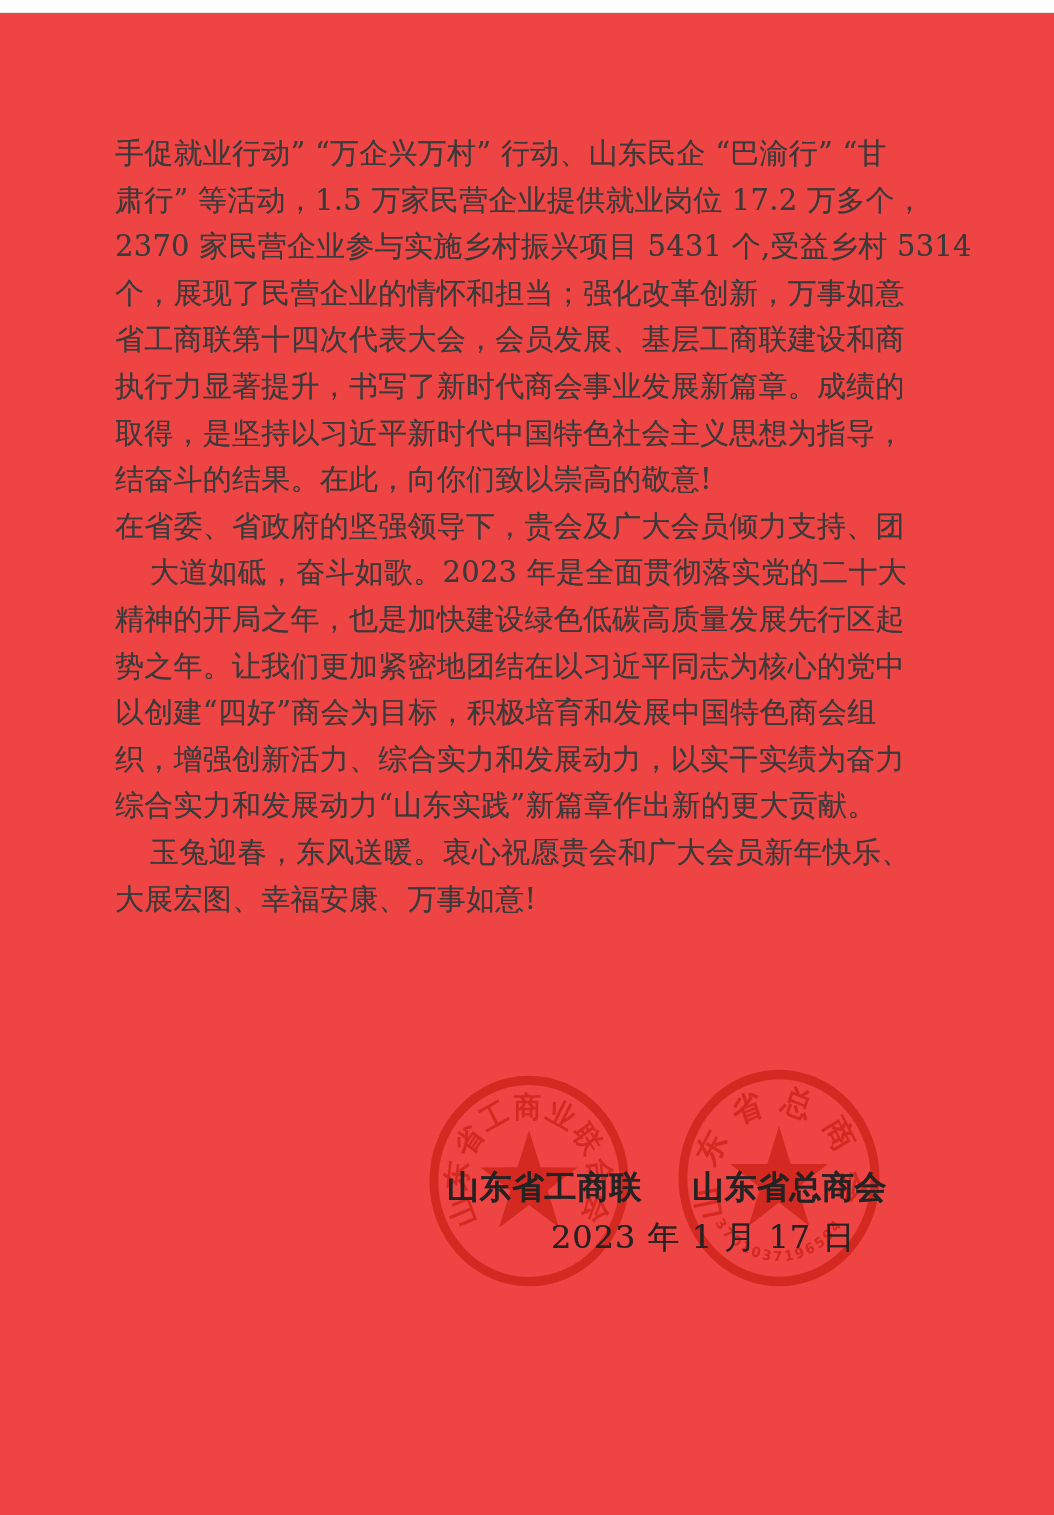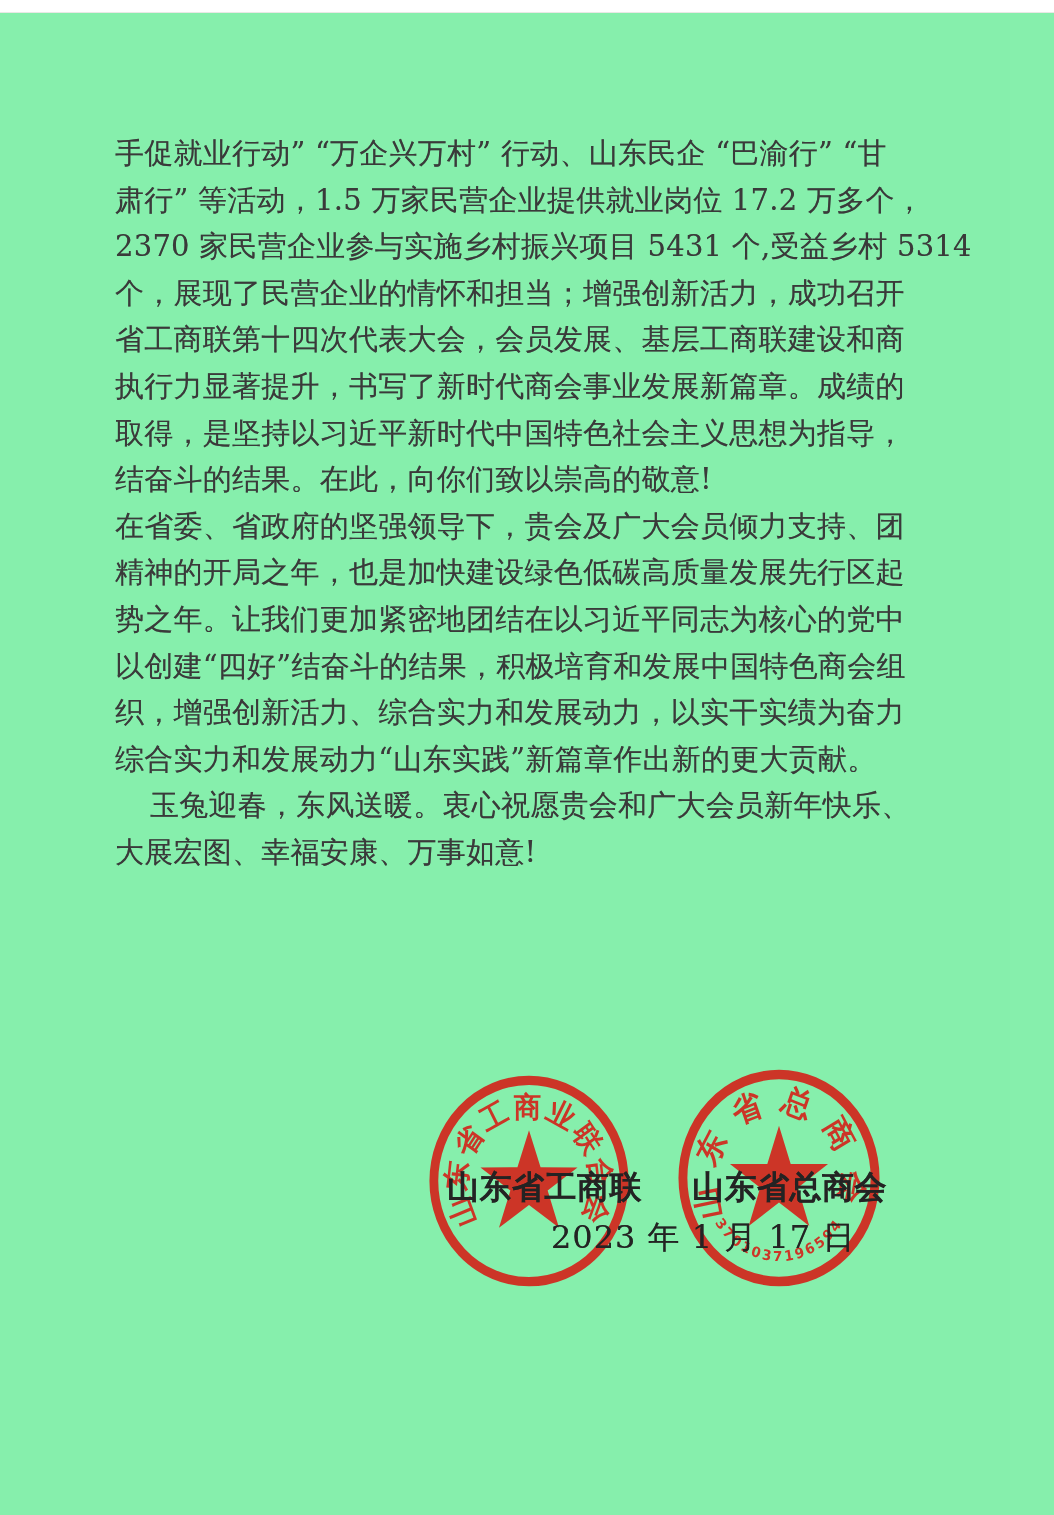--- a/index.html
+++ b/index.html
@@ -6,21 +6,21 @@
   html, body { background: #ffffff; }
   body {
     width: 1054px; height: 1515px;
     font-family: "DejaVu Serif", "Liberation Serif", serif;
     position: relative;
     overflow: hidden;
   }
   .page {
     position: absolute; left: 0; top: 0;
     width: 1054px; height: 1515px;
-    background: #86efac;
+    background: #ef4444;
   }
   .top-strip {
     position: absolute; left: 0; top: 0;
     width: 1054px; height: 13px;
     background: #ffffff;
     border-bottom: 1px solid #e9e8e5;
   }
   .body-text {
     position: absolute; left: 115px; top: 130px;
     width: 800px;
@@ -68,29 +68,30 @@
 </head>
 <body>
 
 <div class="page">
   <div class="top-strip"></div>
 
   <div class="body-text">
     <div class="line">手促就业行动” “万企兴万村” 行动、山东民企 “巴渝行” “甘</div>
     <div class="line">肃行” 等活动，1.5 万家民营企业提供就业岗位 17.2 万多个，</div>
     <div class="line">2370 家民营企业参与实施乡村振兴项目 5431 个,受益乡村 5314</div>
-    <div class="line">个，展现了民营企业的情怀和担当；增强创新活力，成功召开</div>
+    <div class="line">个，展现了民营企业的情怀和担当；强化改革创新，万事如意</div>
     <div class="line">省工商联第十四次代表大会，会员发展、基层工商联建设和商</div>
     <div class="line">执行力显著提升，书写了新时代商会事业发展新篇章。成绩的</div>
     <div class="line">取得，是坚持以习近平新时代中国特色社会主义思想为指导，</div>
     <div class="line">结奋斗的结果。在此，向你们致以崇高的敬意!</div>
     <div class="line">在省委、省政府的坚强领导下，贵会及广大会员倾力支持、团</div>
+    <div class="line indent">大道如砥，奋斗如歌。2023 年是全面贯彻落实党的二十大</div>
     <div class="line">精神的开局之年，也是加快建设绿色低碳高质量发展先行区起</div>
     <div class="line">势之年。让我们更加紧密地团结在以习近平同志为核心的党中</div>
-    <div class="line">以创建“四好”结奋斗的结果，积极培育和发展中国特色商会组</div>
+    <div class="line">以创建“四好”商会为目标，积极培育和发展中国特色商会组</div>
     <div class="line">织，增强创新活力、综合实力和发展动力，以实干实绩为奋力</div>
     <div class="line">综合实力和发展动力“山东实践”新篇章作出新的更大贡献。</div>
     <div class="line indent">玉兔迎春，东风送暖。衷心祝愿贵会和广大会员新年快乐、</div>
     <div class="line">大展宏图、幸福安康、万事如意!</div>
   </div>
 
   <svg class="seal seal-left" viewBox="0 0 210 210" preserveAspectRatio="none">
     <defs>
       <path id="arcL" d="M 49.6 139 A 64 64 0 1 1 160.4 139" fill="none"></path>
     </defs>

